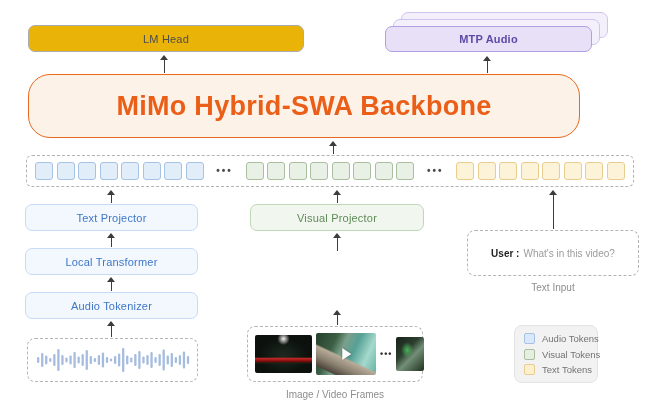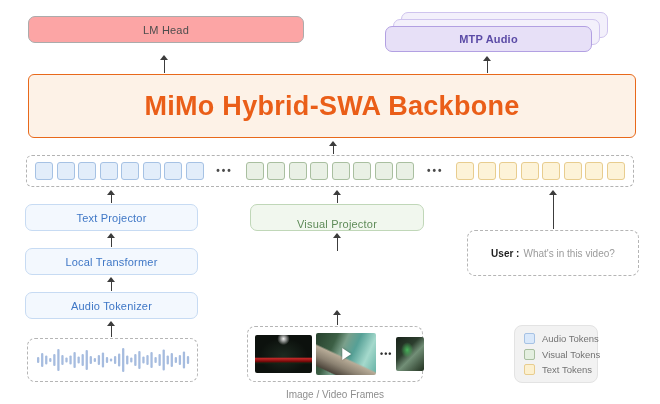--- a/index.html
+++ b/index.html
@@ -5,37 +5,37 @@
   html,body{margin:0;padding:0;background:#ffffff;}
   .canvas{
     position:relative;width:660px;height:404px;background:#ffffff;overflow:hidden;
     font-family:"Liberation Sans", sans-serif;
   }
   .box{
     position:absolute;display:flex;align-items:center;justify-content:center;
     box-sizing:border-box;border-radius:7px;font-size:11px;letter-spacing:.2px;
   }
   
-  .lm-head{left:28px;top:16px;width:276px;height:27px;background:#fca5a5;border:1px solid #ababab;color:#4d4d4d;}
+  .lm-head{left:28px;top:25px;width:276px;height:27px;background:#eab308;border:1px solid #ababab;color:#4d4d4d;}
   .mtp-sheet{position:absolute;width:207px;height:26px;border-radius:7px;box-sizing:border-box;
     background:#f3f0fb;border:1px solid #cfc4ee;}
   .mtp-main{left:385px;top:26px;width:207px;height:26px;background:#e7e0f7;border:1px solid #b2a0e2;color:#5b4ba6;font-weight:bold;}
   
-  .backbone{left:28px;top:74px;width:608px;height:64px;background:#fdf2e7;border:1.5px solid #e8691b;
-    border-radius:6px;color:#ea5e18;font-weight:bold;font-size:27px;letter-spacing:.3px;}
+  .backbone{left:28px;top:74px;width:552px;height:64px;background:#fdf2e7;border:1.5px solid #e8691b;
+    border-radius:22px;color:#ea5e18;font-weight:bold;font-size:27px;letter-spacing:.3px;}
   
   .token-row{position:absolute;left:26px;top:155px;width:608px;height:32px;box-sizing:border-box;
     border:1px dashed #b3b3b3;border-radius:6px;display:flex;align-items:center;
     justify-content:space-between;padding:0 8px;}
   .tgroup{display:flex;gap:3.5px;}
   .token{width:18px;height:18px;box-sizing:border-box;border:1.5px solid;border-radius:3px;}
   .tdots{font-size:10px;font-weight:bold;color:#4a4a4a;letter-spacing:2px;line-height:1;}
   
   .blue{background:#f3f8fe;border:1px solid #c7dbf3;color:#3f77c6;}
-  .green{background:#f1f7ee;border:1px solid #c0d7b8;color:#5e8b58;align-items:flex-end;}
+  .green{background:#f1f7ee;border:1px solid #c0d7b8;color:#5e8b58;}
   .audio-projector{left:25px;top:204px;width:173px;height:27px;}
   .local-transformer{left:25px;top:248px;width:173px;height:27px;}
   .audio-tokenizer{left:25px;top:292px;width:173px;height:27px;}
   .visual-projector{left:250px;top:204px;width:174px;height:27px;}
   .mimo-vit{left:250px;top:252px;width:174px;height:56px;}
   
   .dashed{position:absolute;box-sizing:border-box;border:1px dashed #b5b5b5;border-radius:8px;}
   .wave-box{left:27px;top:338px;width:171px;height:44px;display:flex;align-items:center;justify-content:center;}
   .frames-box{left:247px;top:326px;width:176px;height:56px;display:flex;align-items:center;gap:4px;padding:0 7px;}
   .text-input{left:467px;top:230px;width:172px;height:46px;display:flex;align-items:center;justify-content:center;
@@ -193,20 +193,21 @@
     </div>
     <span class="fdots">•••</span>
     <div class="frame frame-road"></div>
   </div>
   <div class="caption" style="left:247px;top:389px;width:176px;">Image / Video Frames</div>
 
   <div class="dashed text-input">
     <b>User :</b>
     <span>What's in this video?</span>
   </div>
+  <div class="caption" style="left:467px;top:282px;width:172px;">Text Input</div>
 
   <div class="legend" id="legendBox">
       <div class="legend-row">
         <span class="legend-swatch" style="background: rgb(217, 232, 250); border-color: rgb(166, 194, 228);"></span>
         <span class="legend-label">Audio Tokens</span>
       </div>
       <div class="legend-row">
         <span class="legend-swatch" style="background: rgb(228, 239, 224); border-color: rgb(169, 191, 160);"></span>
         <span class="legend-label">Visual Tokens</span>
       </div>

